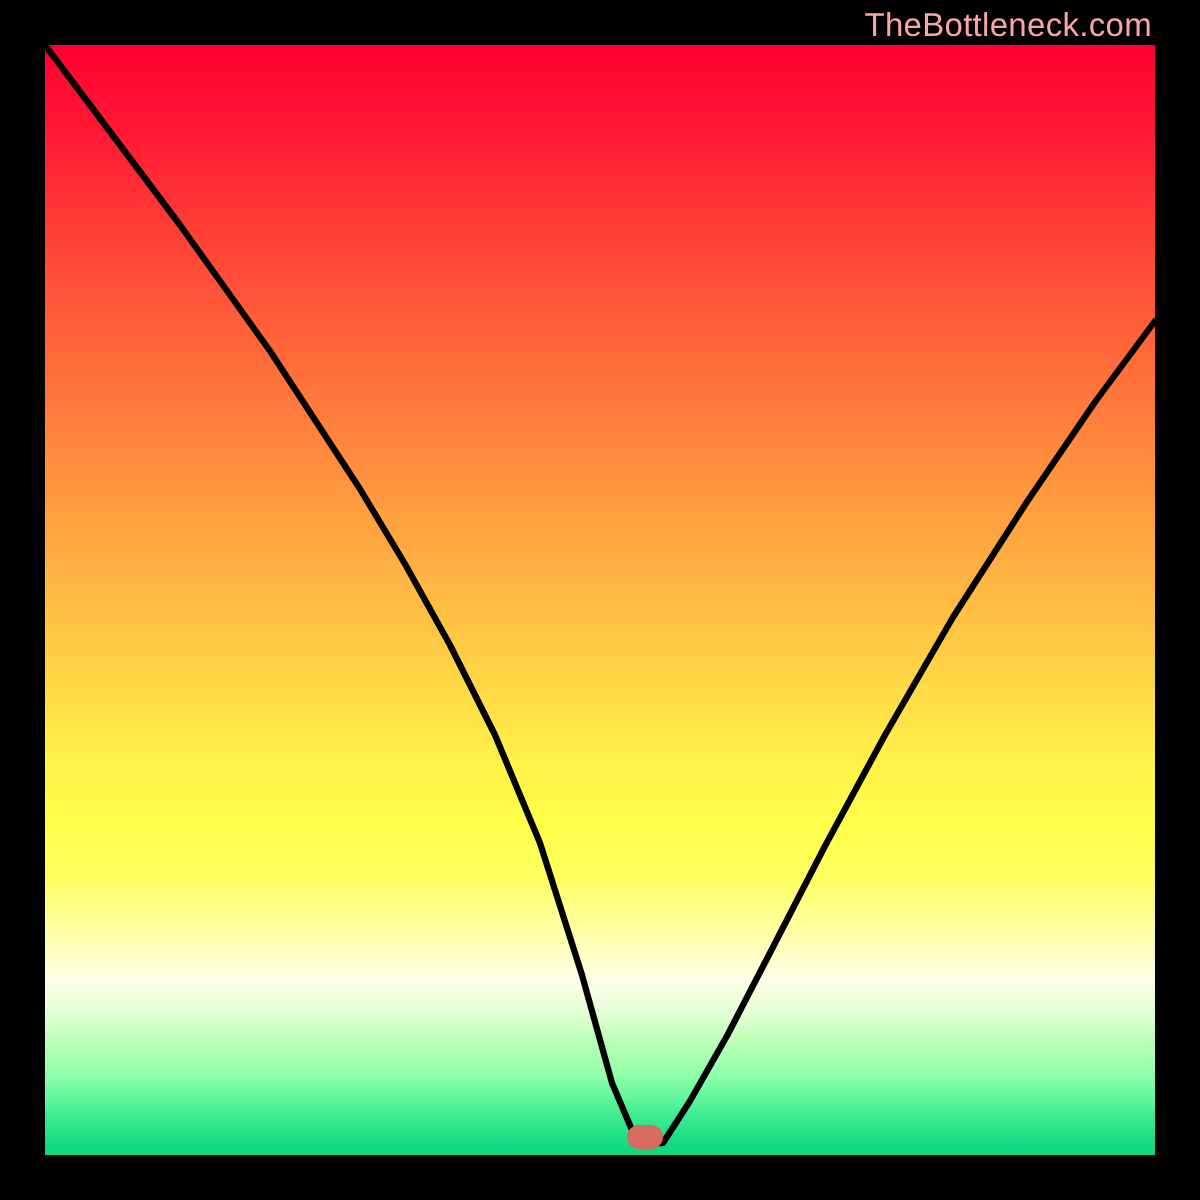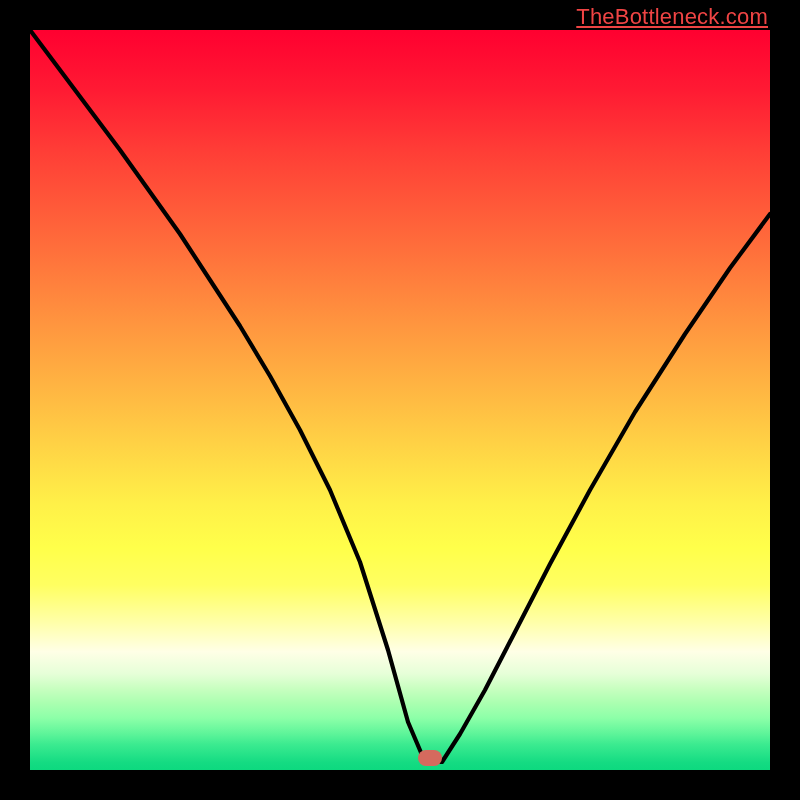--- a/index.html
+++ b/index.html
@@ -49,25 +49,24 @@
       #3ceb90 96.5%,
       #24e288 98%,
       #14db82 99%,
       #0dd97f 100%
     );
   }
   .attribution {
     position: absolute;
     top: 4px;
     right: 32px;
-    color: #ef4444;
+    color: #fca5a5;
     font-size: 22px;
     font-weight: 500;
     letter-spacing: 0.2px;
-    text-decoration: underline;
   }
   svg.curve {
     position: absolute;
     left: 0;
     top: 0;
     width: 740px;
     height: 740px;
     overflow: visible;
   }
   .marker {

